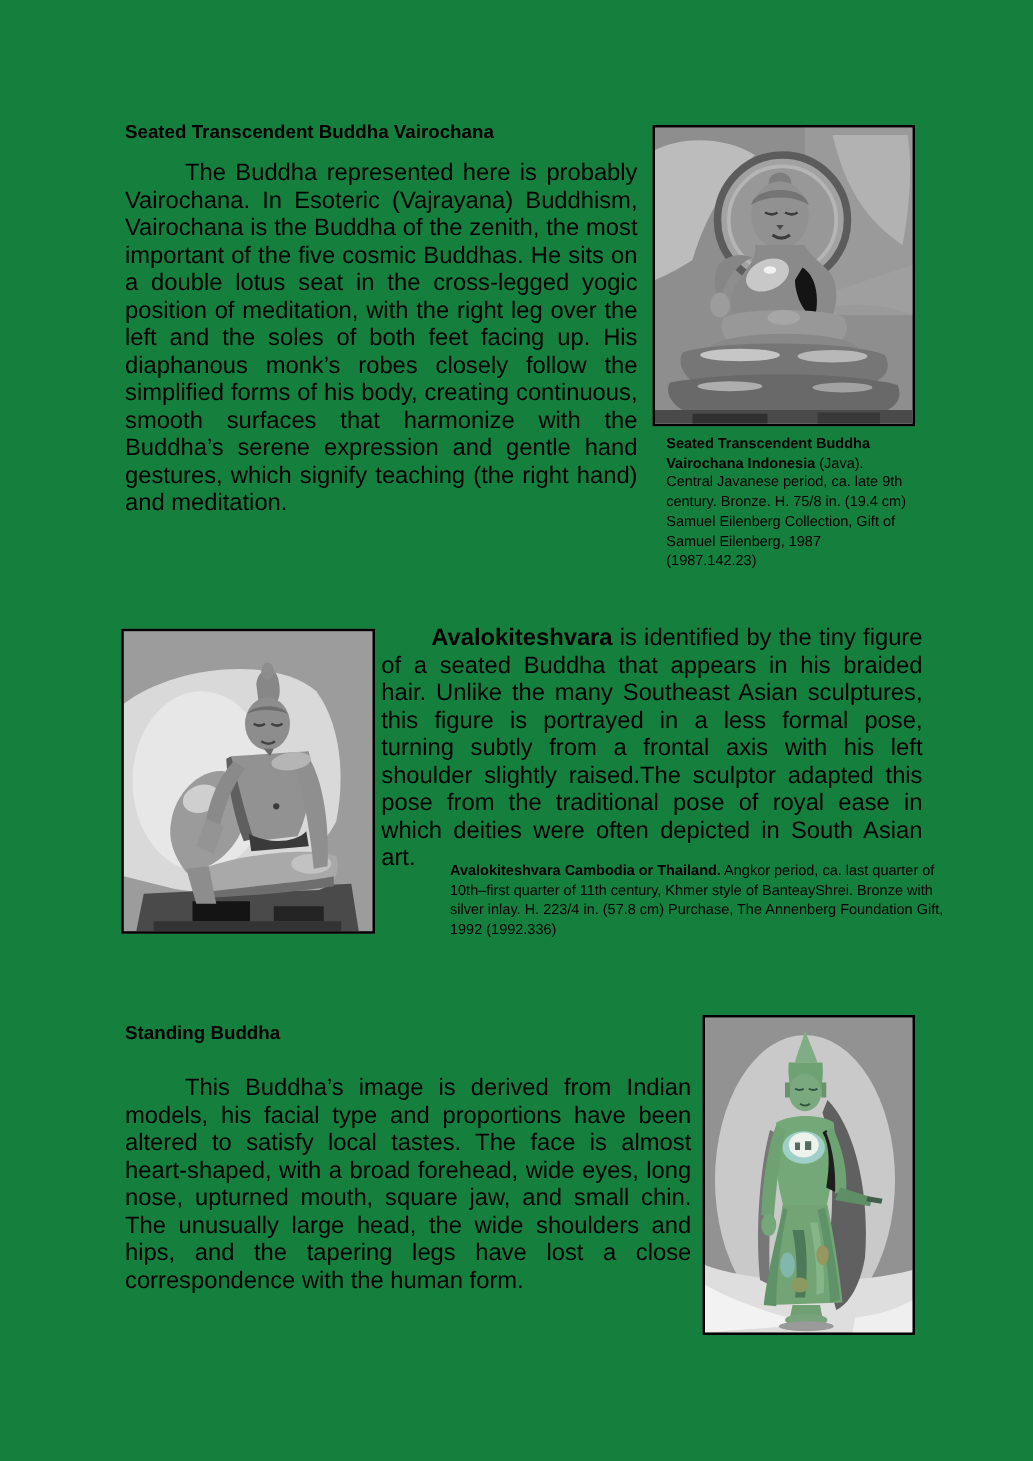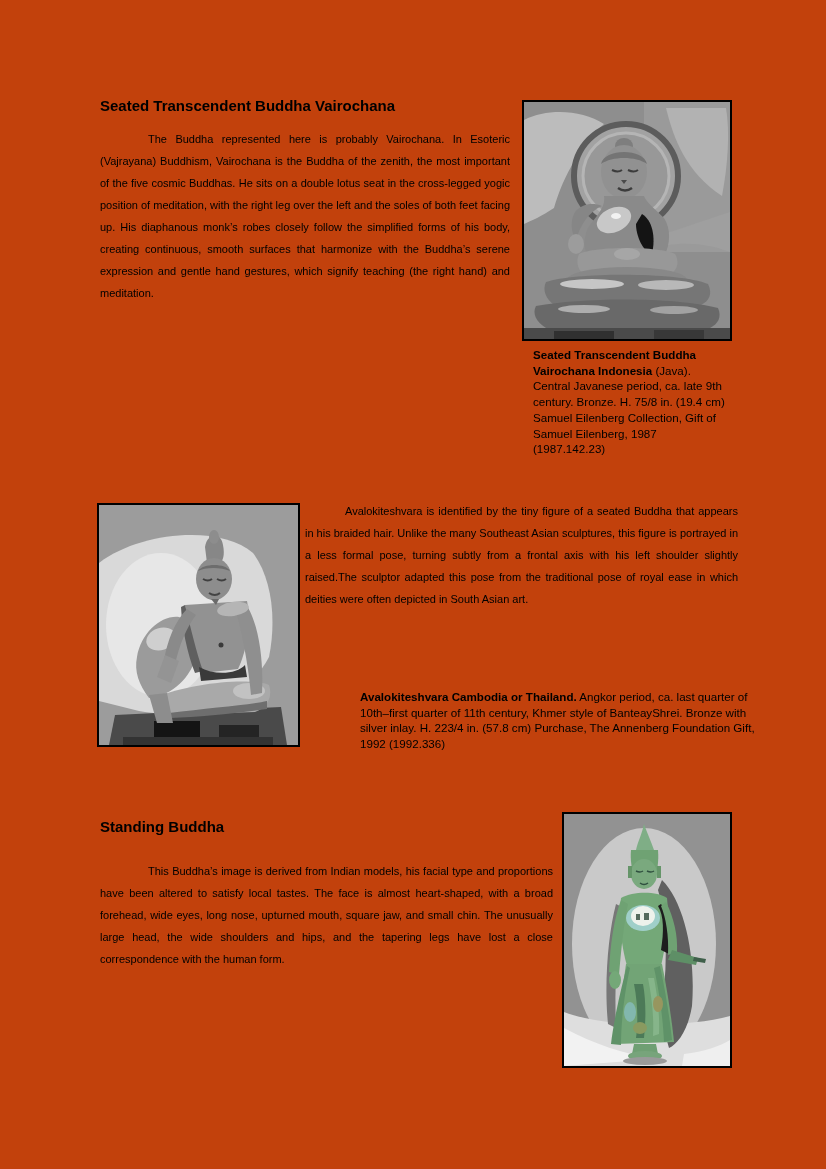--- a/index.html
+++ b/index.html
@@ -1,29 +1,29 @@
 <!DOCTYPE html>
 <html><head>
 <meta charset="utf-8">
 <style>
   html,body { margin:0; padding:0; background:#ffffff; }
   .page {
-    position:relative; width:826px; height:1169px; background:#c2410c;
+    position:relative; width:826px; height:1169px; background:#15803d;
     font-family:"Liberation Sans", sans-serif; color:#000000; overflow:hidden;
   }
   .heading {
     position:absolute; margin:0; font-size:15px; font-weight:bold; line-height:18px;
   }
   .body {
-    position:absolute; margin:0; font-size:11px; line-height:22px;
+    position:absolute; margin:0; font-size:19px; line-height:22px;
     text-align:justify; text-align-last:left;
   }
   .indent48 { text-indent:48px; }
   .indent40 { text-indent:40px; }
-  .lead-bold { font-weight:normal; }
+  .lead-bold { font-weight:bold; }
   .caption {
     position:absolute; margin:0; font-size:11.6px; line-height:15.7px;
   }
   .cb { font-weight:bold; }
   .photo {
     position:absolute; margin:0; border:2px solid #000000; overflow:hidden; background:#8e8e8e;
   }
   .photo svg { display:block; }
   .fig1 { left:522px; top:100px; width:206px; height:237px; }
   .fig2 { left:97px;  top:503px; width:199px; height:240px; }

